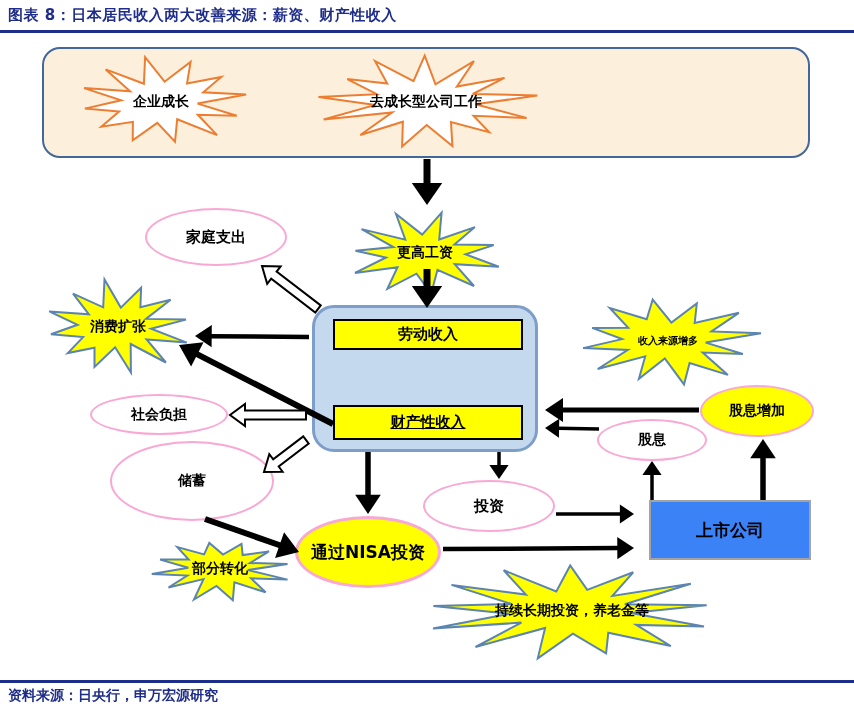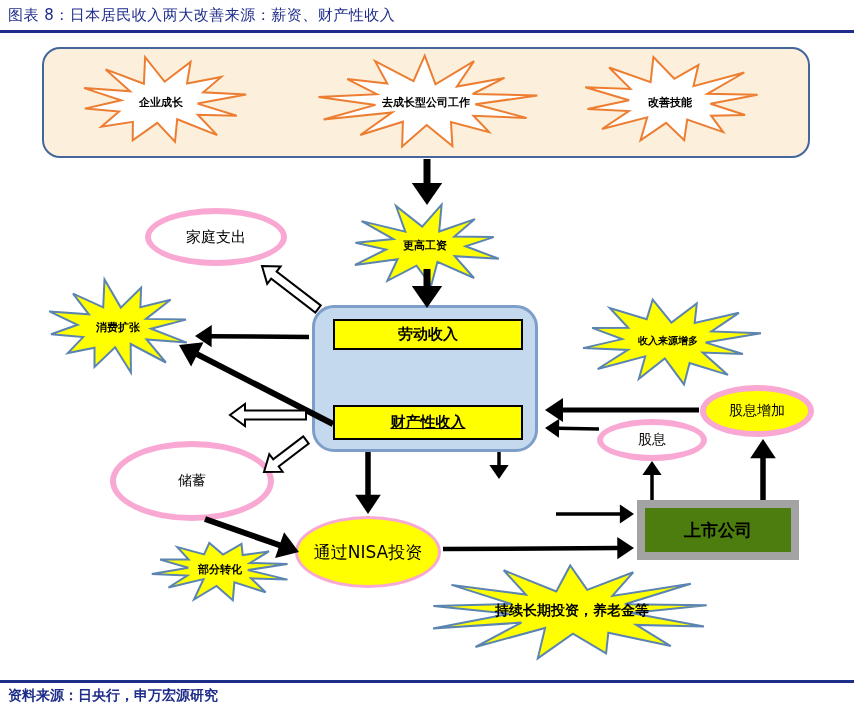--- a/index.html
+++ b/index.html
@@ -1,21 +1,21 @@
 <!DOCTYPE html>
 <html style="--navy: #1F2D8A; --yellow: #FFFF00; --cream: #FCF0DC; --creamBorder: #44679B; --centerFill: #C5D9EE; --centerBorder: #7D9EC9; --orange: #ED7D31; --starBlue: #5B84B1;"><head>
 <meta charset="utf-8">
 <style>
   html,body{margin:0;padding:0;background:#fff;}
   #canvas{
     position:relative;width:854px;height:707px;background:#fff;overflow:hidden;
     font-family:"DejaVu Sans","Liberation Sans",sans-serif;color:#000;
   }
   .figure-title{
-    position:absolute;left:8px;top:6px;font-size:15px;font-weight:normal;
+    position:absolute;left:8px;top:6px;font-size:15px;font-weight:bold;
     color:var(--navy);letter-spacing:.5px;
   }
   .rule{position:absolute;left:0;width:854px;height:3px;background:var(--navy);}
   .figure-source{
     position:absolute;left:8px;top:687px;font-size:14px;font-weight:bold;color:var(--navy);
   }
   .top-box{
     position:absolute;left:42px;top:47px;width:768px;height:111px;box-sizing:border-box;
     background:var(--cream);border:2px solid var(--creamBorder);border-radius:18px;
   }
@@ -23,35 +23,35 @@
     position:absolute;left:312px;top:305px;width:226px;height:147px;box-sizing:border-box;
     background:var(--centerFill);border:3px solid var(--centerBorder);border-radius:22px;padding-left:6px;
   }
   .inner-box{
     position:absolute;left:18px;width:190px;box-sizing:border-box;border:2px solid #000;
     display:flex;align-items:center;justify-content:center;
     font-size:15px;font-weight:bold;background:#fff;
   }
   .inner-yellow{background:var(--yellow);}
   .node-ellipse{
-    position:absolute;border-radius:50%;background:#fff;border:6px solid #f9a8d4;box-sizing:border-box;
-    display:flex;align-items:center;justify-content:center;font-size:14px;font-weight:normal;
+    position:absolute;border-radius:50%;background:#fff;border:2px solid #f9a8d4;box-sizing:border-box;
+    display:flex;align-items:center;justify-content:center;font-size:14px;font-weight:bold;
     text-align:left;
   }
   .ellipse-yellow{background:var(--yellow);}
   .border-thick{border-width:3px;}
   .node-rect{
-    position:absolute;background:#4d7c0f;border:8px solid #a3a3a3;box-sizing:border-box;
-    display:flex;align-items:center;justify-content:center;font-size:17px;font-weight:bold;
+    position:absolute;background:#3b82f6;border:2px solid #a3a3a3;box-sizing:border-box;
+    display:flex;align-items:center;justify-content:center;font-size:17px;font-weight:bold;margin-left:12px;
   }
   .star{position:absolute;}
   .star svg{position:absolute;left:0;top:0;width:100%;height:100%;overflow:visible;}
   .star-label{
     position:absolute;inset:0;display:flex;align-items:center;justify-content:center;
-    font-weight:bold;font-size:11px;text-align:center;
+    font-weight:bold;font-size:14px;text-align:center;
   }
   .star-orange polygon{fill:#fff;stroke:var(--orange);stroke-width:2;}
   .star-yellow polygon{fill:var(--yellow);stroke:var(--starBlue);stroke-width:2;}
   #arrow-layer{position:absolute;left:0;top:0;pointer-events:none;}
 </style>
 </head>
 <body>
 
 <div id="canvas">
 
@@ -65,55 +65,51 @@
         <polygon points="173.8,63.7 134.8,62.8 154.1,83.1 114.2,67.2 112.0,89.6 94.3,70.9 69.7,88.4 69.9,69.8 38.3,74.7 56.1,59.6 21.9,56.6 58.2,48.3 21.1,36.1 67.1,39.3 42.7,17.4 80.9,31.8 82.1,5.2 101.6,29.7 127.6,9.9 124.0,31.6 158.2,25.0 140.2,40.3 183.1,42.6 134.6,51.6"></polygon>
       </svg>
     <div class="star-label">企业成长</div>
   </div>
   <div class="star star-orange" style="left:310px;top:50px;width:232px;height:104px;">
     <svg viewBox="0 0 232 104">
         <polygon points="216.6,67.9 163.5,65.8 179.1,82.1 141.0,72.0 142.4,96.1 116.7,75.0 92.1,96.5 92.9,71.7 50.3,85.0 82.2,62.4 13.6,69.5 65.5,54.9 8.5,46.9 66.8,44.2 37.3,29.1 77.2,33.5 65.1,11.2 103.5,31.1 114.7,5.7 125.5,34.3 164.0,11.1 146.9,36.5 194.5,27.9 162.7,44.0 227.3,45.5 165.3,54.3"></polygon>
       </svg>
     <div class="star-label">去成长型公司工作</div>
   </div>
-  <div class="star star-orange" style="left:570px;top:53px;width:200px;height:98px;">
-    <svg viewBox="0 0 200 98">
-        <polygon points="175.1,62.0 141.1,62.7 153.2,79.1 117.2,66.5 114.2,87.3 96.1,69.9 70.5,87.3 77.2,64.4 32.0,76.0 58.9,58.1 17.5,55.9 59.1,47.3 15.3,34.3 60.5,35.9 39.1,14.5 80.6,29.2 83.4,4.1 104.3,25.8 128.4,12.1 123.5,33.1 174.3,19.5 137.3,40.8 187.6,41.7 140.4,50.7"></polygon>
-      </svg>
-    <div class="star-label">改善技能</div>
-  </div>
 
-  <div class="star star-yellow" style="left:340px;top:200px;width:170px;height:90px;">
+  <div class="star star-yellow" style="left:340px;top:208px;width:170px;height:90px;">
     <svg viewBox="0 0 170 90">
         <polygon points="158.8,58.8 114.7,56.2 134.0,78.0 97.5,61.8 91.2,85.6 76.5,65.7 47.4,80.8 57.5,59.3 15.0,64.9 46.0,49.5 15.5,42.7 53.4,39.1 21.6,21.1 65.3,31.7 56.0,6.0 82.2,26.6 101.6,4.6 99.2,31.5 134.9,19.1 114.4,36.6 153.7,37.1 125.5,46.3"></polygon>
       </svg>
     <div class="star-label">更高工资</div>
   </div>
 
   <div class="center-box">
     <div class="inner-box inner-yellow" style="top:11px;height:31px;">劳动收入</div>
     <div class="inner-box inner-yellow" style="top:97px;height:35px;text-decoration:underline;">财产性收入</div>
   </div>
 
   <div class="node-ellipse" style="left:145px;top:208px;width:142px;height:58px;font-size:15px;">家庭支出</div>
   <div class="star star-yellow" style="left:36px;top:275px;width:164px;height:104px;">
     <svg viewBox="0 0 164 104">
         <polygon points="150.8,67.6 110.6,64.4 129.9,87.5 94.7,69.0 94.9,97.5 79.1,72.3 58.5,91.9 58.5,72.8 31.8,78.1 47.1,62.1 15.0,59.3 41.6,49.8 13.2,36.4 52.9,39.3 37.0,18.6 67.2,32.3 68.5,4.4 84.8,32.6 105.1,12.8 104.4,32.2 134.6,24.7 110.0,43.9 150.0,44.6 115.0,53.8"></polygon>
       </svg>
     <div class="star-label">消费扩张</div>
   </div>
+  <div class="node-ellipse" style="left:90px;top:394px;width:138px;height:41px;">社会负担</div>
   <div class="node-ellipse" style="left:110px;top:441px;width:164px;height:80px;">储蓄</div>
   <div class="star star-yellow" style="left:140px;top:533px;width:160px;height:72px;">
     <svg viewBox="0 0 160 72">
         <polygon points="147.5,46.6 111.1,45.4 125.6,59.3 94.4,49.3 92.8,67.3 76.5,52.9 54.0,66.5 63.5,46.1 28.5,54.5 47.3,42.5 11.8,41.1 48.3,34.8 20.1,26.6 48.7,26.6 37.3,14.1 64.1,21.4 69.3,9.9 83.0,21.6 101.5,10.8 102.7,22.1 129.0,18.4 109.9,30.0 147.5,30.9 107.8,37.1"></polygon>
       </svg>
     <div class="star-label">部分转化</div>
   </div>
 
   <div class="node-ellipse ellipse-yellow border-thick" style="left:295px;top:516px;width:146px;height:72px;font-size:17px;">通过NISA投资</div>
+  <div class="node-ellipse" style="left:423px;top:480px;width:132px;height:52px;font-size:15px;">投资</div>
   <div class="star star-yellow" style="left:417px;top:559px;width:310px;height:104px;">
     <svg viewBox="0 0 310 104">
         <polygon points="287.0,67.5 219.2,65.9 253.8,87.1 191.3,73.7 189.1,94.3 155.9,74.7 120.8,99.3 128.1,69.0 58.5,88.0 104.4,63.6 16.0,69.6 92.5,54.7 16.4,47.1 94.5,44.9 34.5,25.9 108.9,35.6 86.7,11.3 139.3,32.5 153.2,6.5 170.2,30.9 216.2,13.3 195.4,36.9 273.8,24.8 207.8,45.3 289.7,46.2 214.0,54.1"></polygon>
       </svg>
     <div class="star-label" style="font-size:14px;">持续长期投资，养老金等</div>
   </div>
 
   <div class="star star-yellow" style="left:566px;top:291px;width:204px;height:100px;">
     <svg viewBox="0 0 204 100">
         <polygon points="176.9,63.0 136.7,61.6 161.9,83.9 123.6,72.0 118.0,93.4 98.8,67.4 72.9,87.8 79.2,65.4 31.7,78.0 61.9,58.9 17.1,57.1 56.1,48.1 26.2,36.9 62.2,36.8 43.8,17.0 80.7,28.3 86.7,8.5 105.4,31.6 130.8,12.5 128.7,31.9 172.9,21.8 145.5,40.4 195.0,42.3 139.7,51.6"></polygon>

